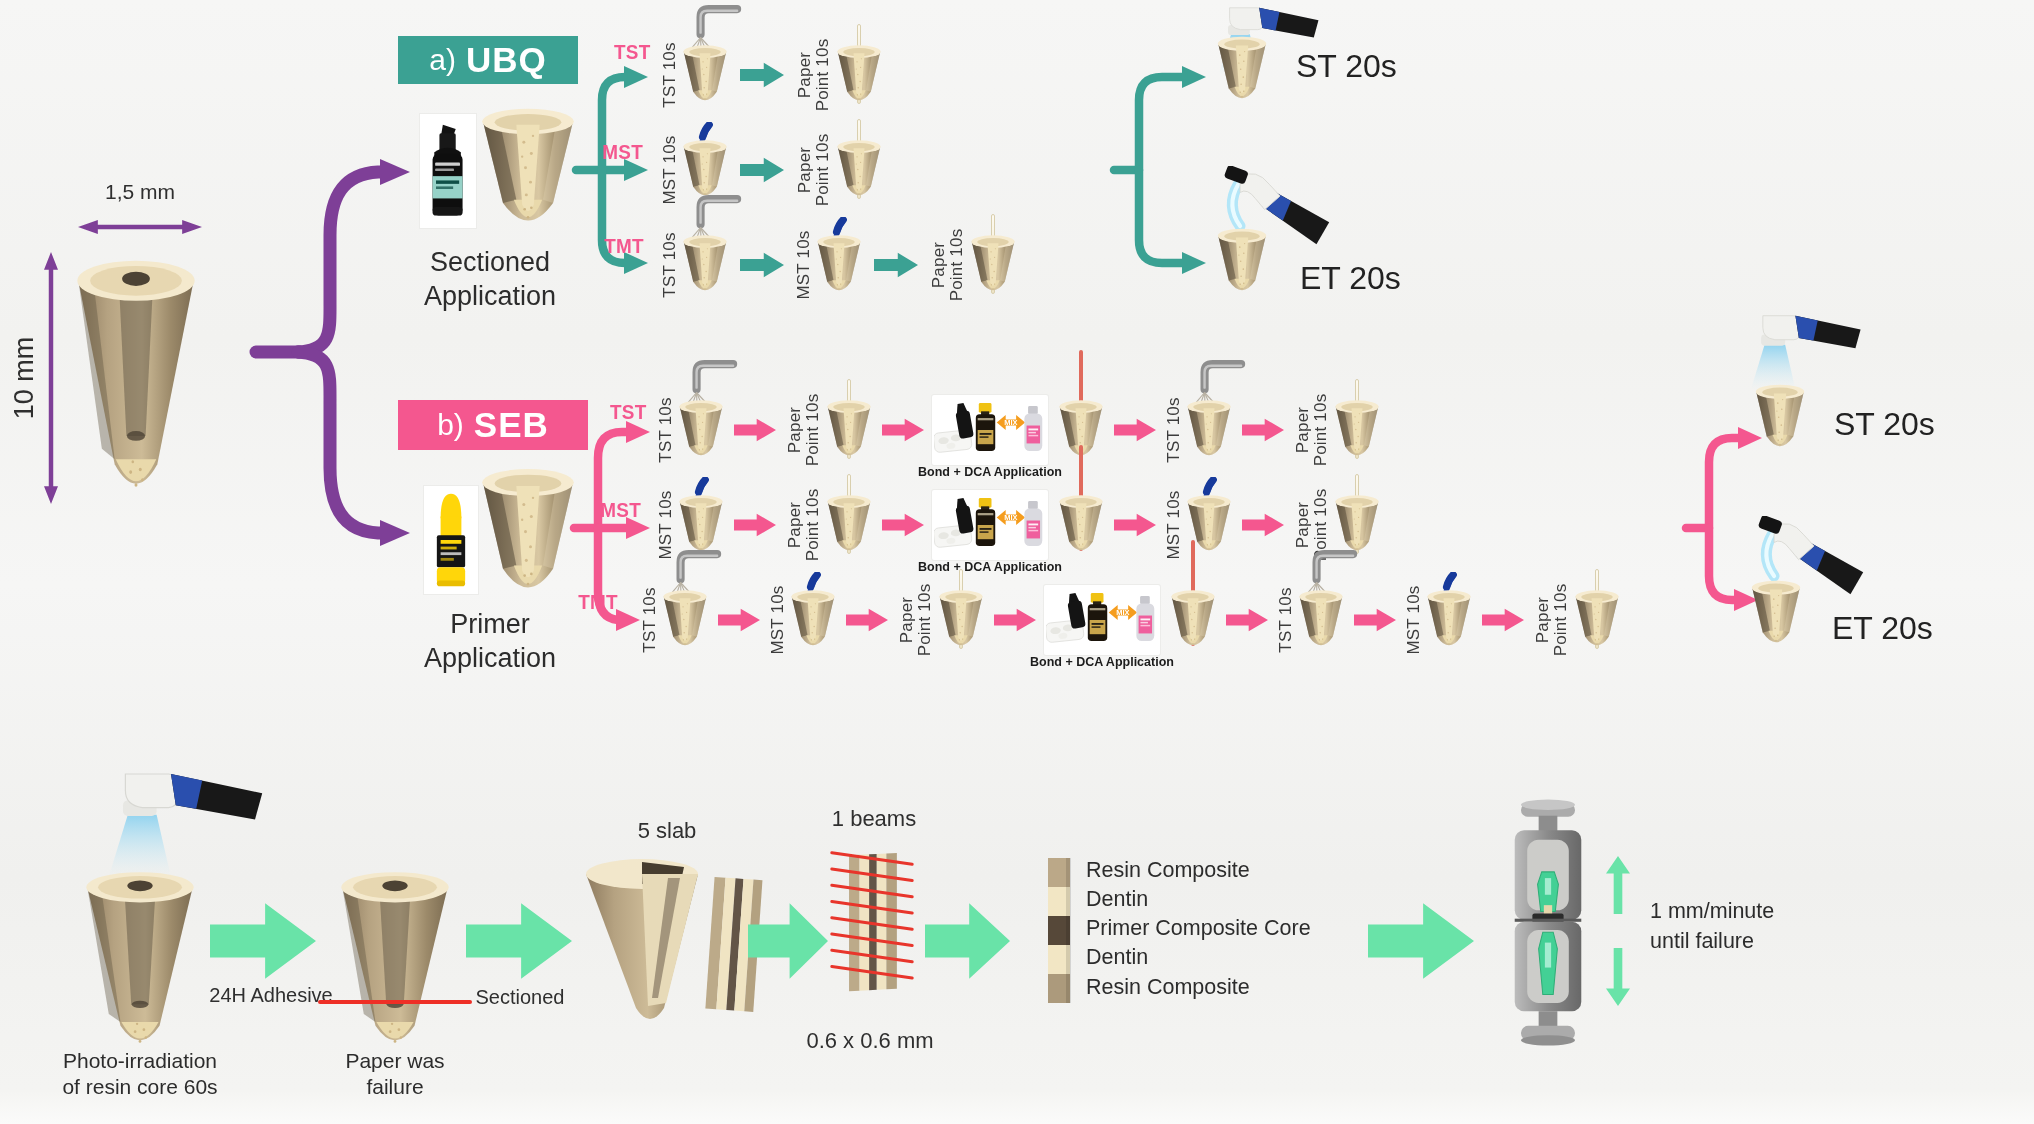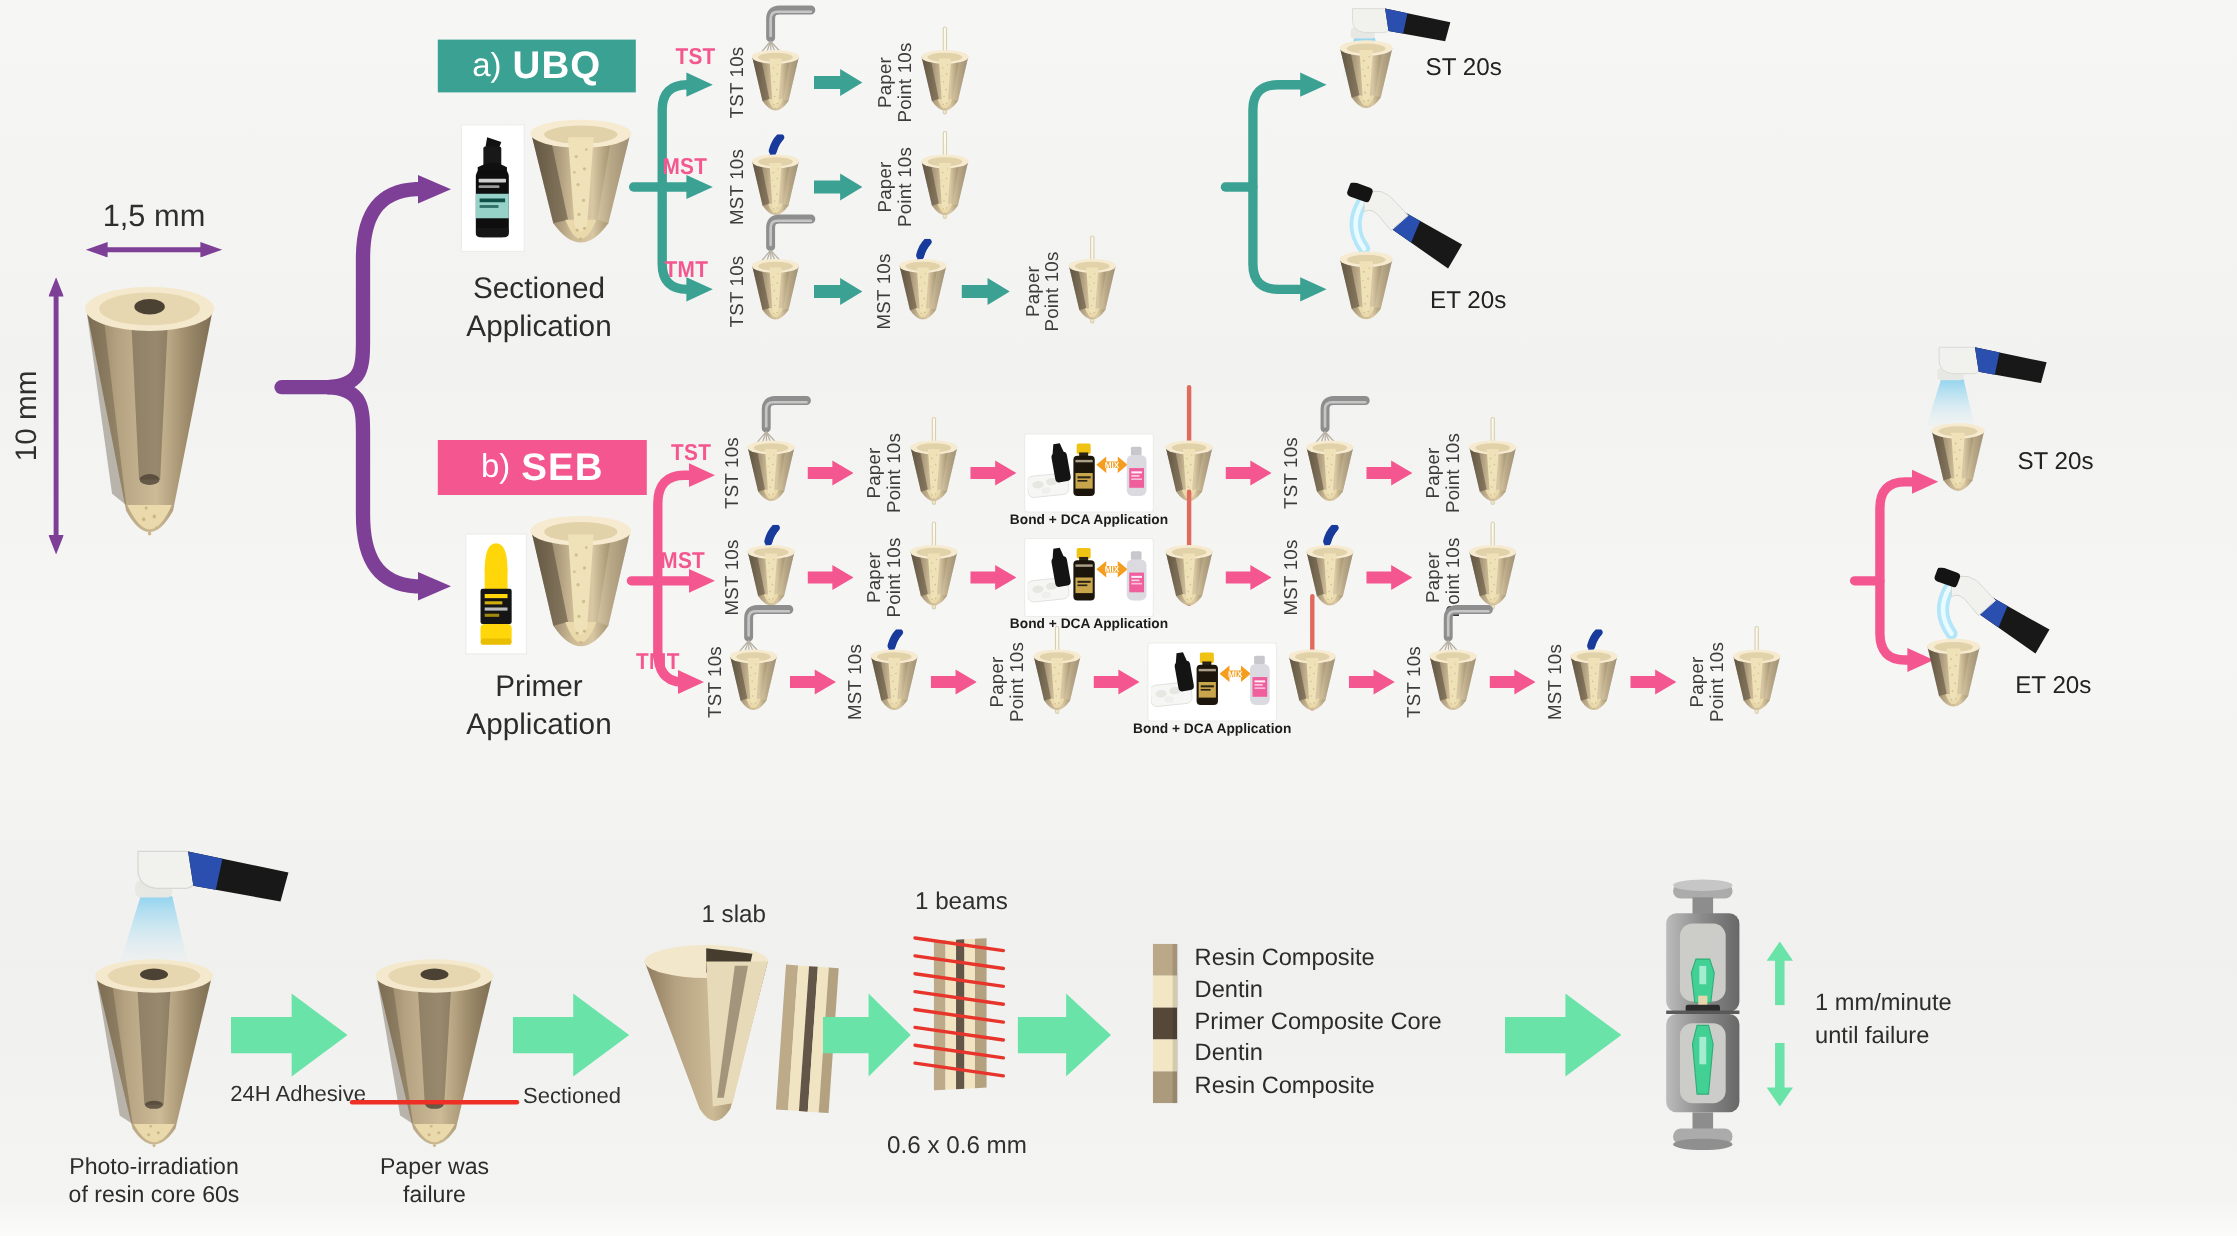--- a/index.html
+++ b/index.html
@@ -1,31 +1,31 @@
 <!DOCTYPE html>
 <html><head>
 <meta charset="utf-8">
 <style>
   html,body{margin:0;padding:0;background:#e9e9e7;font-family:"Liberation Sans",sans-serif;}
   #canvas{position:relative;width:2034px;height:1124px;overflow:hidden;color:#2f2f2f;
     background:linear-gradient(180deg,#f6f6f5 0%,#f2f2f0 30%,#f6f6f5 52%,#f0f0ee 78%,#f4f4f2 97%,#fbfbfa 100%);}
   .abs{position:absolute;}
   svg{display:block;}
   
-  .t27{font-size:28px;color:#2f2f2f;}
+  .t27{font-size:21px;color:#2f2f2f;}
   .t22{font-size:22px;color:#2f2f2f;}
   .t20{font-size:20px;color:#2f2f2f;}
   .center{text-align:center;}
   .vlab{position:absolute;transform:translate(-50%,-50%) rotate(-90deg);font-size:27px;color:#2f2f2f;white-space:nowrap;}
   .cap2{position:absolute;text-align:center;font-size:27px;color:#2c2c2c;line-height:1.25;}
   .banner{position:absolute;color:#fff;display:flex;align-items:center;justify-content:center;gap:10px;}
   .banner .pfx{font-size:30px;font-weight:400;}
   .banner .ttl{font-size:35px;font-weight:800;letter-spacing:1px;}
   .br{position:absolute;font-size:21px;font-weight:800;color:#f4578f;transform:scaleX(.9);letter-spacing:.3px;}
-  .outc{position:absolute;font-size:22px;color:#222;white-space:nowrap;}
+  .outc{position:absolute;font-size:32px;color:#222;white-space:nowrap;}
   .bondcap{position:absolute;left:50%;top:70px;transform:translateX(-50%);font-size:12.5px;color:#1c1c1c;white-space:nowrap;font-weight:600;}
   
   .row{position:absolute;display:flex;align-items:center;height:70px;}
   .g10{gap:10px;} .g8{gap:8px;}
   .step{position:relative;display:flex;align-items:center;height:70px;flex:0 0 auto;}
   .rl{flex:0 0 auto;position:relative;width:20px;height:70px;}
   .rl>span{position:absolute;left:50%;top:50%;transform:translate(-50%,-50%) rotate(-90deg);
     white-space:nowrap;font-size:17px;color:#3c3c3c;letter-spacing:.2px;}
   .rl.w2{width:40px;}
   .rl.w2>span{white-space:normal;width:86px;text-align:center;line-height:1.05;}
@@ -763,21 +763,21 @@
     </svg>
   <div class="redline" style="left:318px;top:1000px;width:154px;height:4px;"></div>
   <div class="cap2" style="left:330px;top:1048px;width:130px;font-size:21px;">
     <div>Paper was</div>
     <div>failure</div>
   </div>
 
   <div class="arr-big mintbg" style="left:466px;top:900px;"></div>
   <div class="abs t20 center" style="left:460px;top:986px;width:120px;">Sectioned</div>
 
-  <div class="abs t22 center" style="left:622px;top:818px;width:90px;">1 slab</div>
+  <div class="abs t22 center" style="left:622px;top:818px;width:90px;">5 slab</div>
   <svg class="abs" style="left:578px;top:848px;" width="185" height="195" viewBox="0 0 185 195">
       <use href="#sSlab"></use>
     </svg>
 
   <div class="arr-big mintbg" style="left:748px;top:900px;width:80px;"></div>
 
   <div class="abs t22 center" style="left:824px;top:806px;width:100px;">1 beams</div>
   <svg class="abs" style="left:828px;top:838px;" width="88" height="170" viewBox="0 0 92 175">
       <use href="#sBeams"></use>
     </svg>

